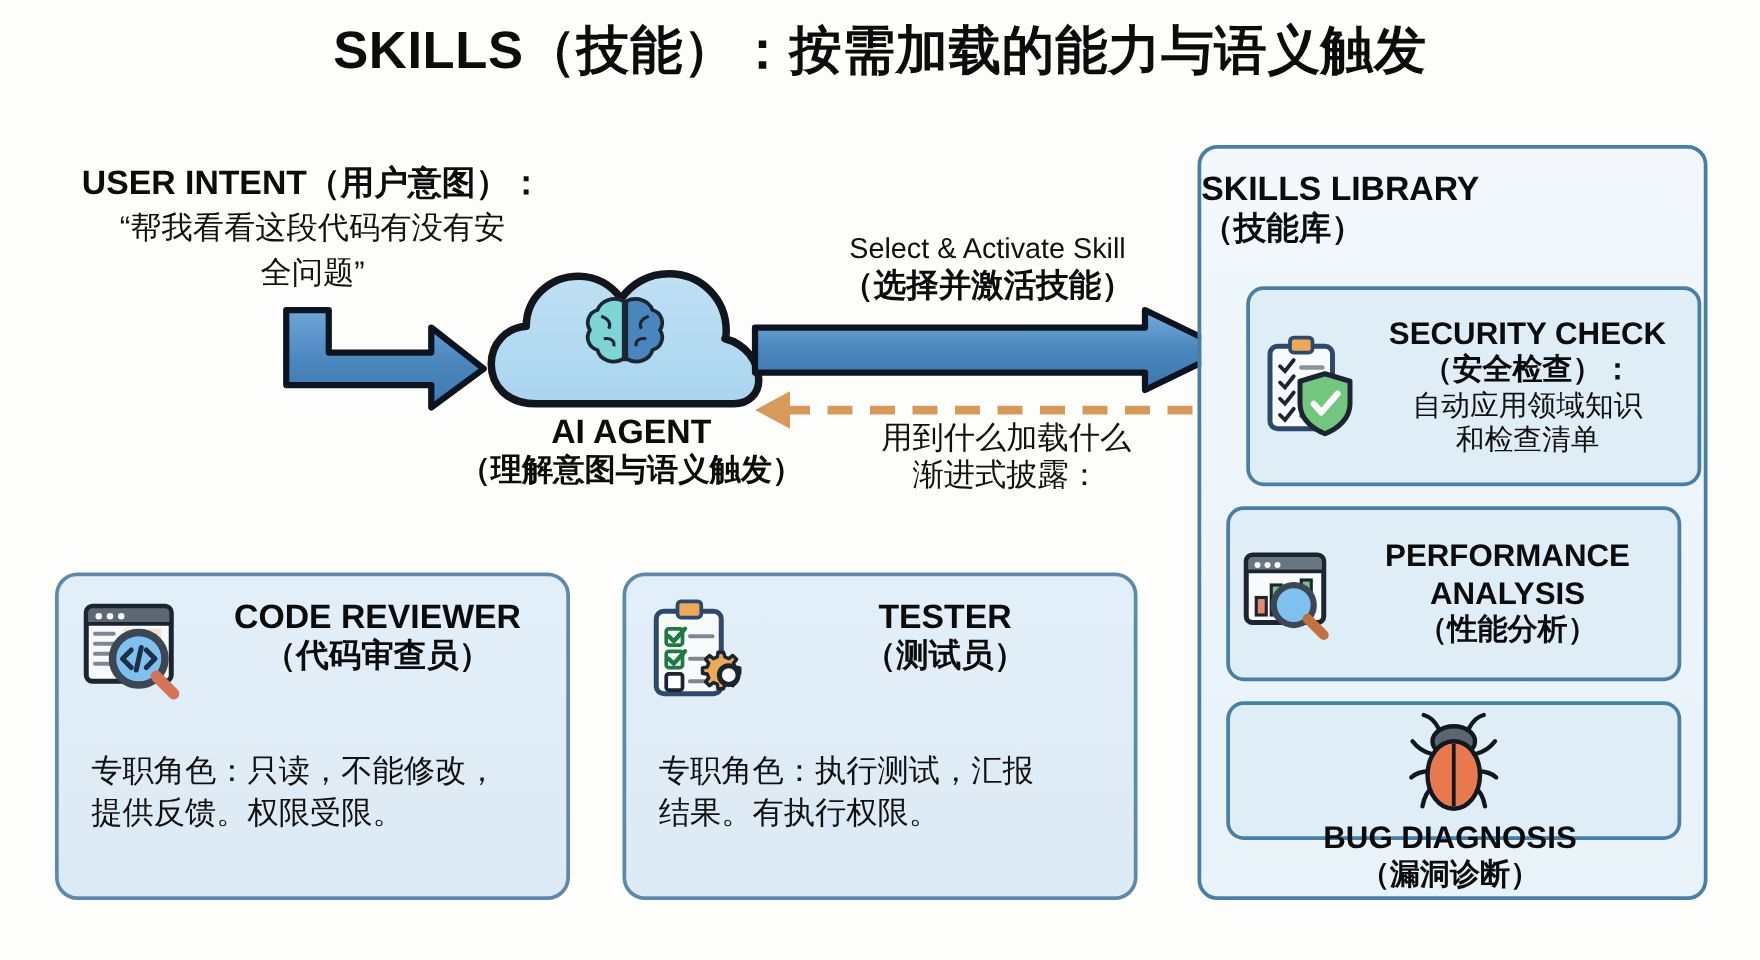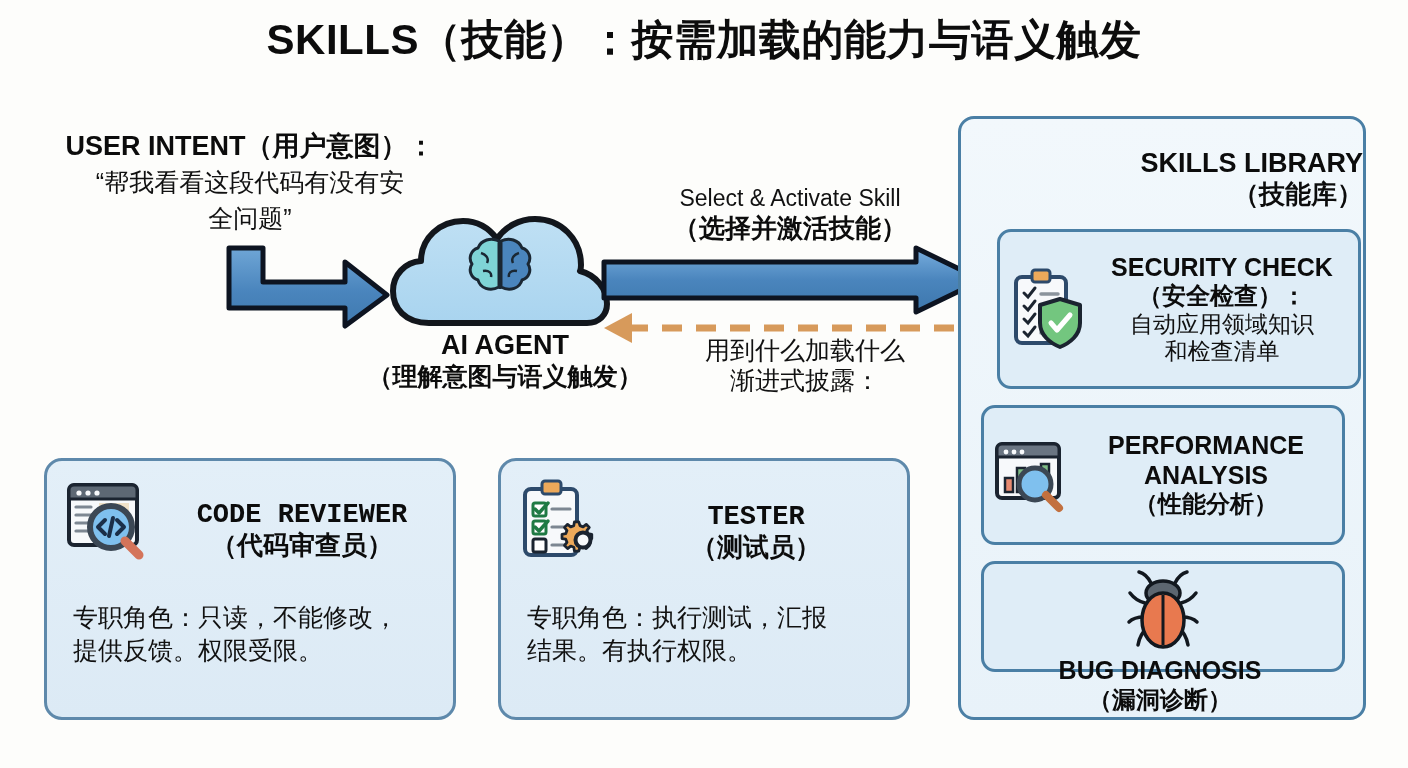--- a/index.html
+++ b/index.html
@@ -57,22 +57,22 @@
   .odl-zh{font-size:25px;color:#111;}
 
   
   .library{
     position:absolute;left:958px;top:116px;width:408px;height:604px;
     background:linear-gradient(180deg,#f2f8fc 0%,#e8f2f9 100%);
     border:3px solid #4a7fa5;border-radius:16px;
     box-sizing:border-box;
   }
   .library-title{
-    position:absolute;left:0;top:16px;width:100%;text-align:right;
-    font-size:27px;font-weight:bold;line-height:1.2;color:#0c0c0c;margin-top:12px;
+    position:absolute;left:0;top:16px;width:100%;text-align:left;
+    font-size:27px;font-weight:bold;line-height:1.2;color:#0c0c0c;
   }
   .library-title .zh{font-size:26px;}
 
   .skill-card{
     position:absolute;left:20px;width:364px;
     background:#dfedf7;
     border:3px solid #4a7fa5;border-radius:14px;
     box-sizing:border-box;
     display:flex;align-items:center;
   }
@@ -89,21 +89,21 @@
   .role-card{
     position:absolute;top:458px;width:412px;height:262px;
     background:linear-gradient(180deg,#e3eff8 0%,#dceaf5 100%);
     border:3px solid #5e89ab;border-radius:18px;
     box-sizing:border-box;
   }
   #role-code{left:44px;}
   #role-test{left:498px;}
   .role-head{
     position:absolute;left:0;top:16px;width:100%;
-    display:flex;align-items:flex-end;font-family:Liberation Mono, monospace;
+    display:flex;align-items:flex-start;
   }
   .role-icon{width:118px;flex:0 0 118px;display:flex;justify-content:center;}
   .role-title{flex:1;text-align:center;line-height:1.2;padding-right:14px;}
   .rt-en{font-size:27px;font-weight:bold;color:#0c0c0c;}
   .rt-zh{font-size:26px;font-weight:bold;color:#0c0c0c;}
   .role-desc{
     position:absolute;left:26px;top:140px;width:370px;
     font-size:25px;line-height:1.32;color:#111;
   }
 </style>

